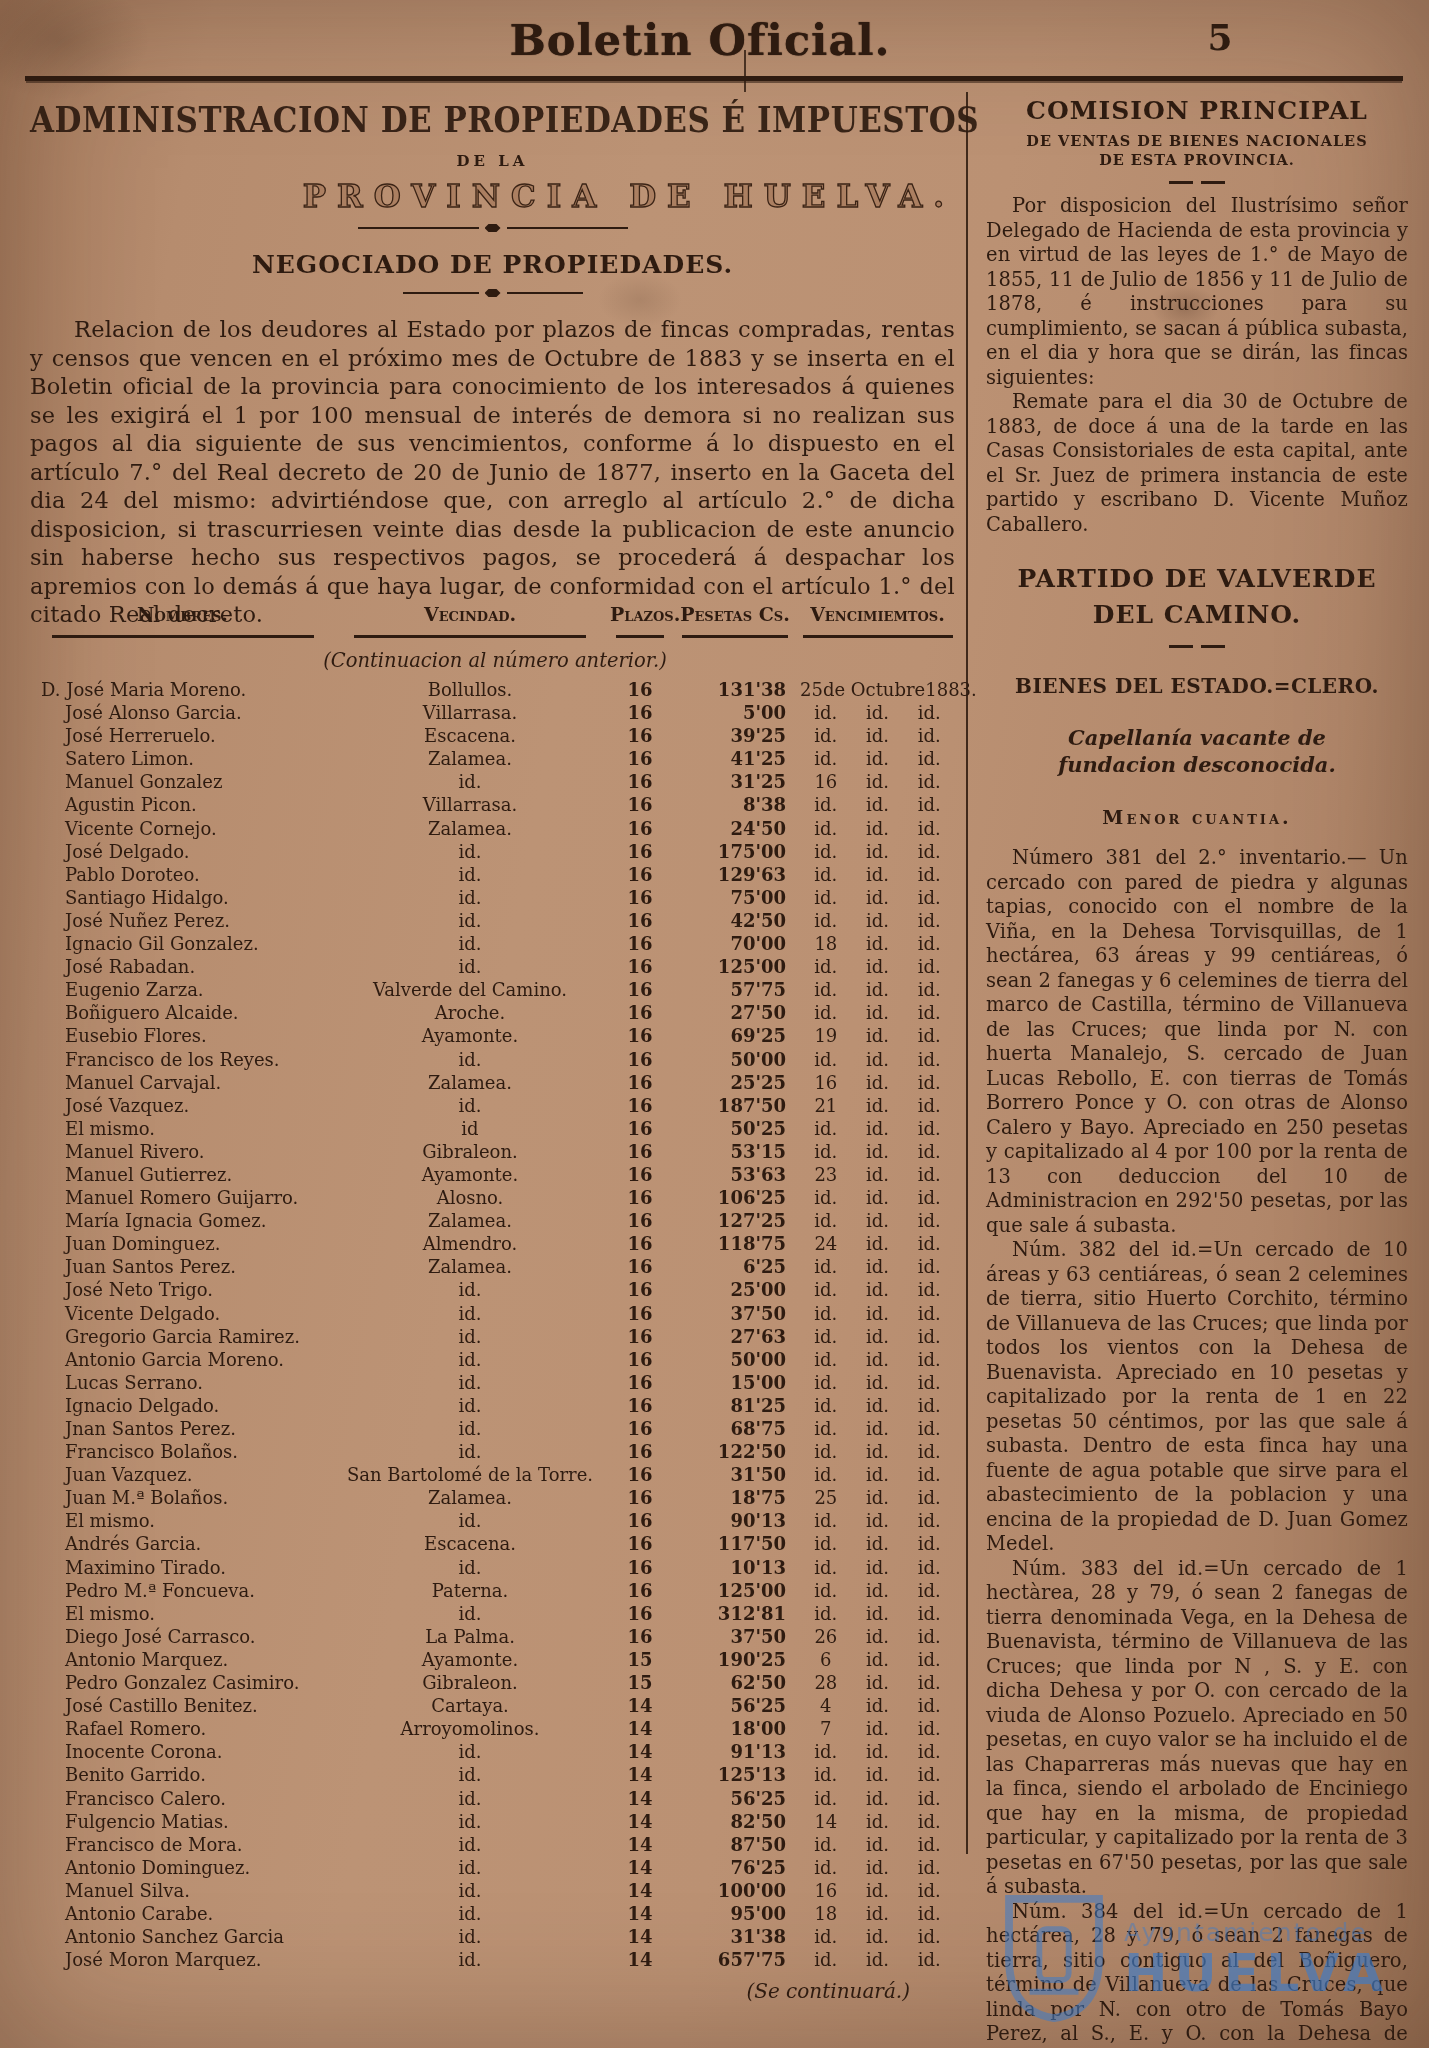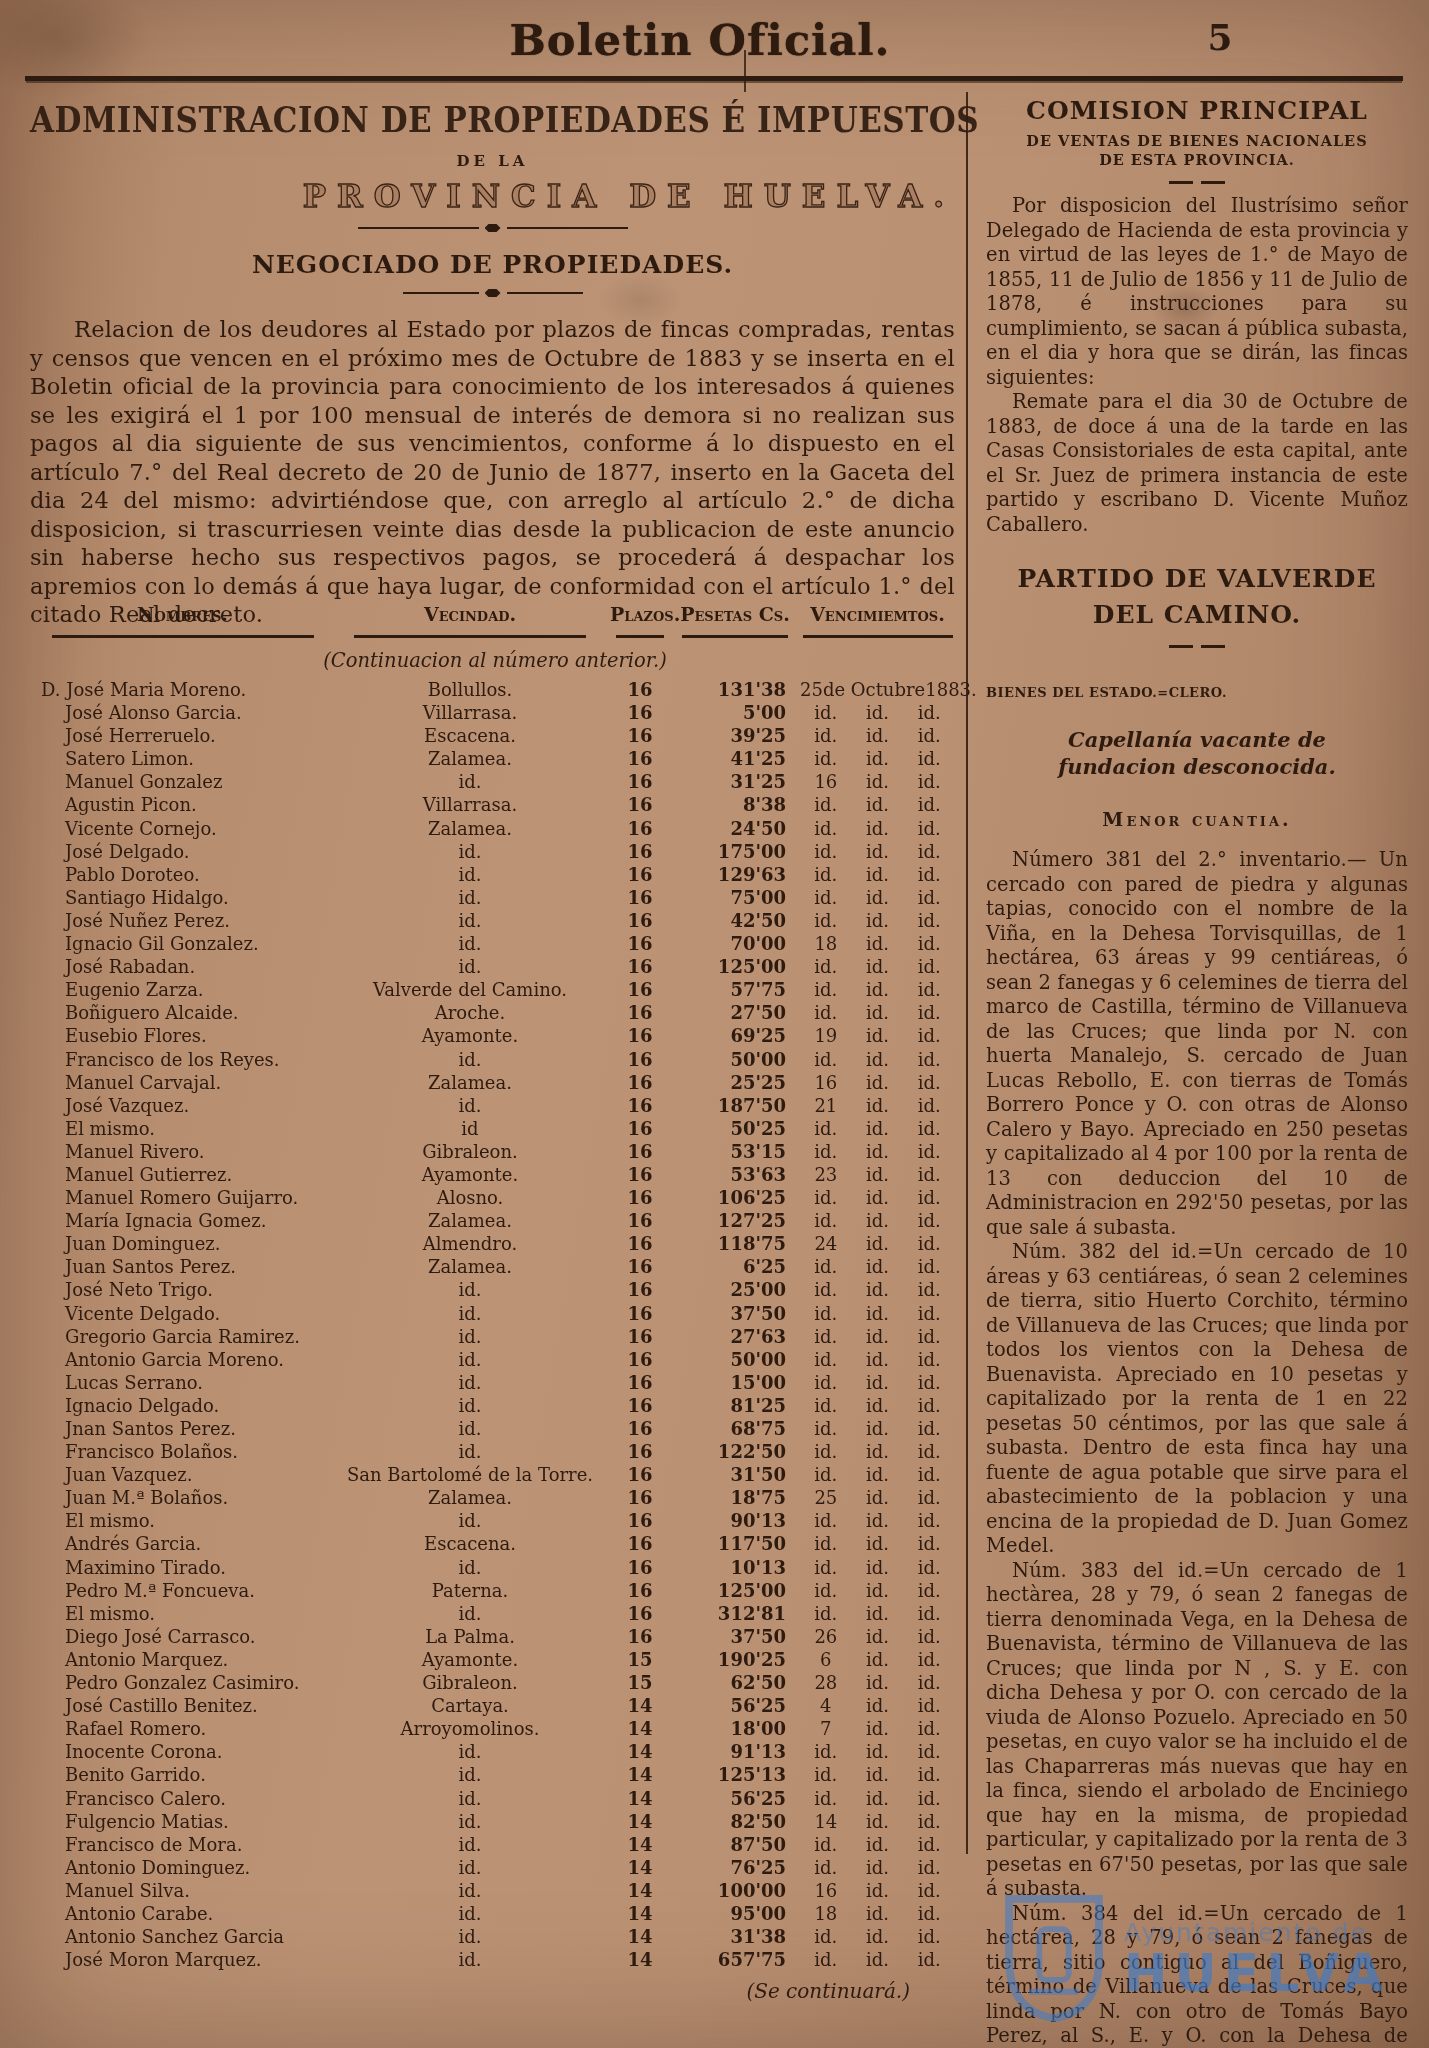--- a/index.html
+++ b/index.html
@@ -93,21 +93,21 @@
   .right-col{position:absolute;left:986px;top:96px;width:422px;}
   .rc-com-title{text-align:center;font-size:25px;font-weight:bold;letter-spacing:1px;}
   .rc-com-sub{margin:6px auto 0;width:360px;text-align:center;font-size:14.5px;font-weight:bold;
     line-height:19px;letter-spacing:1px;}
   .dash-div{display:flex;justify-content:center;gap:8px;margin:12px auto 10px;}
   .dash-div i{display:block;width:24px;height:3px;background:var(--ink);}
   .rc-para{margin:0;font-size:19.5px;line-height:24.5px;text-align:justify;text-indent:26px;
     letter-spacing:.1px;}
   .rc-partido{margin-top:24px;text-align:center;font-size:25px;font-weight:bold;line-height:36px;
     letter-spacing:1px;}
-  .rc-bienes{margin-top:37px;font-size:13px;font-weight:bold;letter-spacing:.5px;}
+  .rc-bienes{margin-top:26px;text-align:center;font-size:20px;font-weight:bold;letter-spacing:.5px;}
   .rc-capellania{margin:26px auto 0;width:380px;text-align:center;font-style:italic;font-size:21px;
     line-height:27px;font-weight:bold;}
   .rc-menor{margin-top:28px;text-align:center;font-variant:small-caps;font-weight:bold;
     font-size:19px;letter-spacing:3px;}
   .rc-lots{margin-top:18px;}
 
   
   .watermark{
     position:absolute;left:1000px;top:1892px;width:420px;display:flex;align-items:center;gap:16px;
     color:var(--stamp);pointer-events:none;

